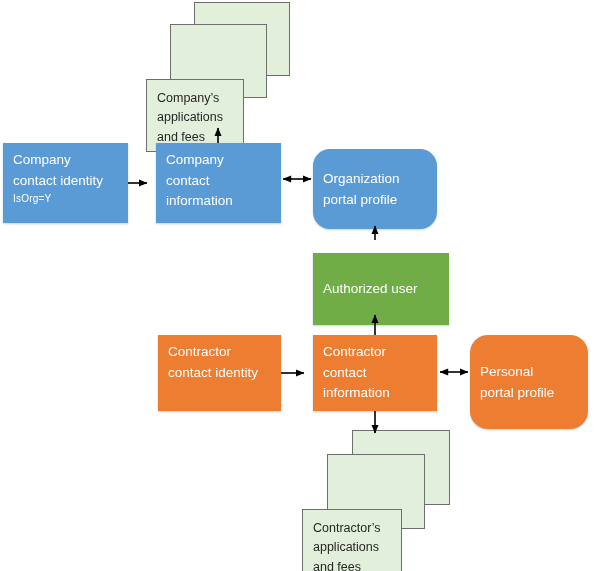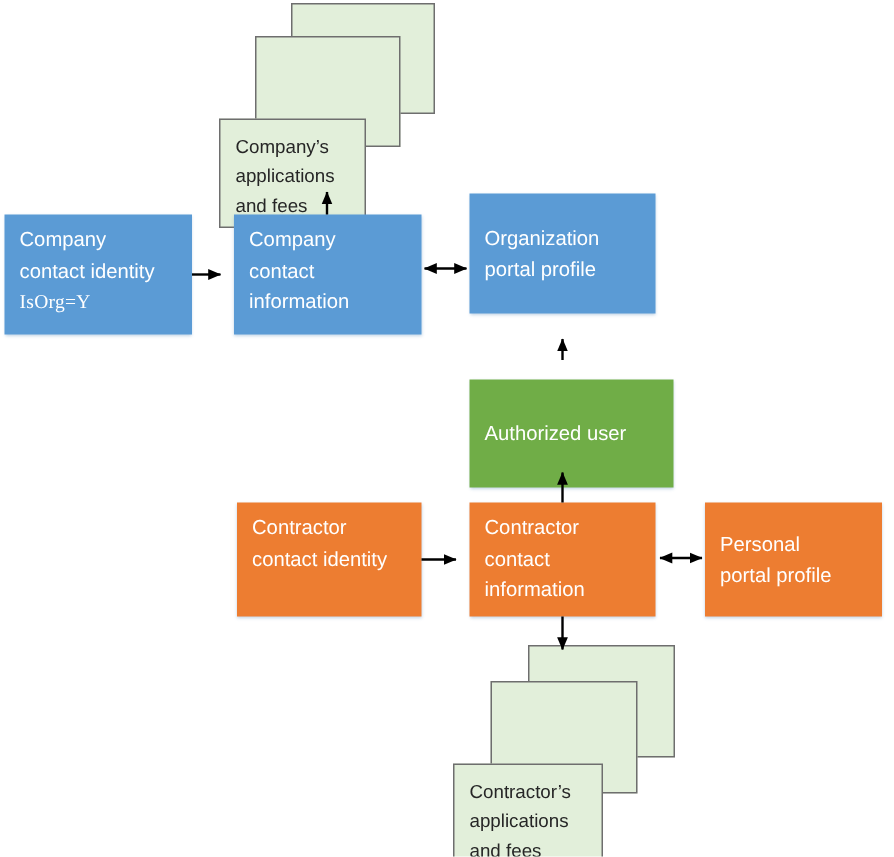--- a/index.html
+++ b/index.html
@@ -27,22 +27,22 @@
     font-size: 13.5px;
     line-height: 1.52;
     padding: 7px 9px 6px 10px;
     display: flex;
     flex-direction: column;
     justify-content: flex-start;
     box-shadow: 0 1px 2px rgba(120,160,200,0.45);
   }
   .node .line { white-space: pre; }
   .node .mono {
-    font-family: Liberation Serif, serif;
-    font-size: 13px;
+    font-family: Liberation Sans, sans-serif;
+    font-size: 10px;
     letter-spacing: 0.2px;
   }
   .node.blue   { background: #5B9BD5; }
   .node.green  { background: #70AD47; }
   .node.orange { background: #ED7D31; }
   .node.mid { justify-content: center; }
 
   
   .doc {
     position: absolute;
@@ -88,41 +88,41 @@
     <div class="line">contact identity</div>
     <div class="line mono">IsOrg=Y</div>
   </div>
 
   <div class="node blue" style="left:156px; top:143px; width:125px; height:80px;">
     <div class="line">Company</div>
     <div class="line">contact</div>
     <div class="line">information</div>
   </div>
 
-  <div class="node blue mid" style="left:313px; top:129px; width:124px; height:80px;">
+  <div class="node blue mid" style="left:313px; top:149px; width:124px; height:80px;border-radius:17px;">
     <div class="line">Organization</div>
     <div class="line">portal profile</div>
   </div>
 
   <div class="node green mid" style="left:313px; top:240px; width:136px; height:72px;margin-top:13px;">
     <div class="line">Authorized user</div>
   </div>
 
   <div class="node orange" style="left:158px; top:335px; width:123px; height:76px;">
     <div class="line">Contractor</div>
     <div class="line">contact identity</div>
   </div>
 
   <div class="node orange" style="left:313px; top:335px; width:124px; height:76px;">
     <div class="line">Contractor</div>
     <div class="line">contact</div>
     <div class="line">information</div>
   </div>
 
-  <div class="node orange mid" style="left:470px; top:335px; width:118px; height:76px;">
+  <div class="node orange mid" style="left:470px; top:335px; width:118px; height:94px;border-radius:18px;">
     <div class="line">Personal</div>
     <div class="line">portal profile</div>
   </div>
 
   <div class="doc" style="left:352px; top:430px; width:98px; height:75px;"></div>
   <div class="doc" style="left:327px; top:454px; width:98px; height:75px;"></div>
   <div class="doc front" style="left:302px; top:477px; width:100px; height:73px;">
     <div class="line">Contractor’s</div>
     <div class="line">applications</div>
     <div class="line">and fees</div>

